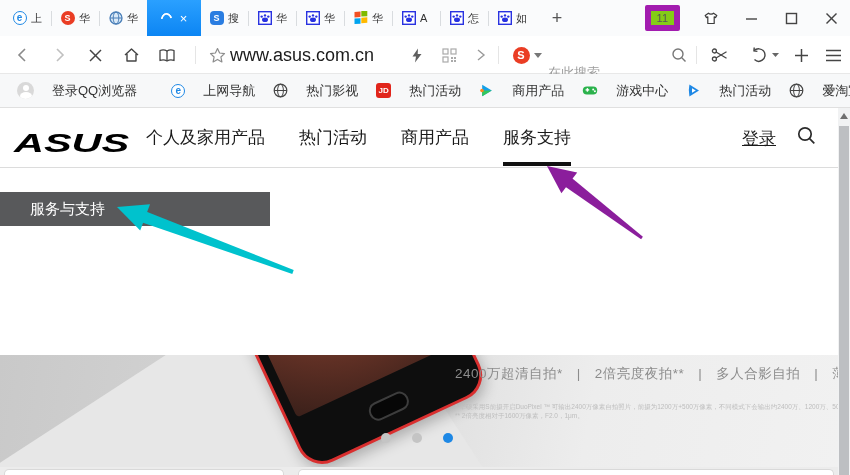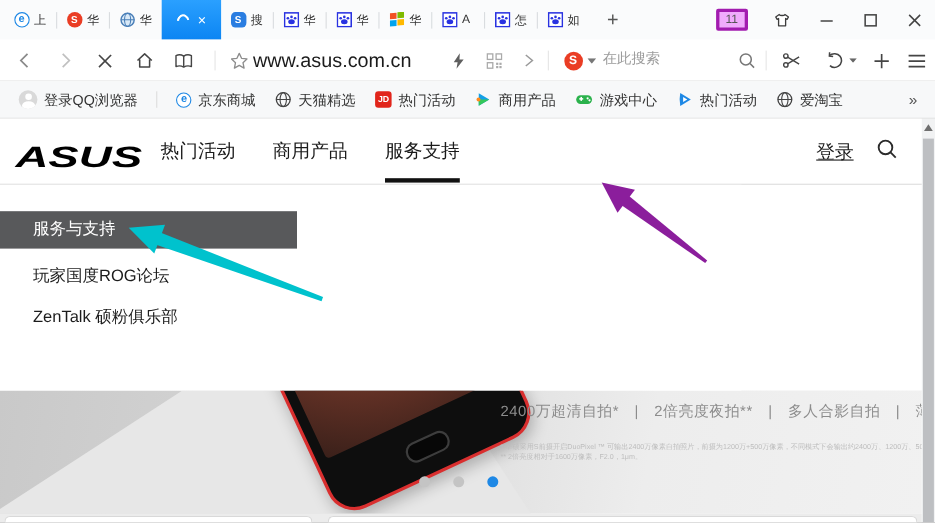--- a/index.html
+++ b/index.html
@@ -21,39 +21,39 @@
   .ico-e { width:14px; height:14px; border-radius:50%; border:1.5px solid #1e88e5; color:#1e88e5;
            font-weight:bold; font-size:10px; line-height:11px; text-align:center; background:#fff; }
   .ico-sred { width:14px; height:14px; border-radius:50%; background:#ea3d24; color:#fff;
               font-weight:bold; font-size:9px; line-height:14px; text-align:center; }
   .ico-sblue { width:14px; height:14px; border-radius:4px; background:#2a7de1; color:#fff;
                font-weight:bold; font-size:9px; line-height:14px; text-align:center; }
   .newtab { width:26px; height:26px; margin-left:8px; display:flex; align-items:center;
             justify-content:center; color:#555; font-size:18px; }
   .winctl { position:absolute; right:0; top:0; height:36px; display:flex; align-items:center; gap:22px;
             padding-right:10px; }
-  .badge { border:3px solid #a21caf; border-radius:2px; background:#f0abfc; color:#555;
+  .badge { border:6px solid #a21caf; border-radius:2px; background:#84cc16; color:#555;
            font-size:11px; padding:1px 6px; }
   .wbtn { display:flex; align-items:center; justify-content:center; width:18px; height:18px; }
 
   
   .toolbar { position:absolute; left:0; top:36px; width:850px; height:38px; background:#ffffff;
              border-bottom:1px solid #e8e8e8; }
   .tbtn { position:absolute; top:8px; width:22px; height:22px; display:flex; align-items:center; justify-content:center; }
   .vsep { position:absolute; top:10px; width:1px; height:18px; background:#e5e5e5; }
   .urlbox { position:absolute; left:230px; top:7px; width:175px; height:24px; border:0; outline:0;
             font-size:18px; color:#1b1b1b; background:transparent; font-family:inherit; }
-  .searchbox { position:absolute; left:548px; top:4px; width:118px; height:24px; border:0; outline:0;
+  .searchbox { position:absolute; left:548px; top:24px; width:118px; height:24px; border:0; outline:0;
                font-size:13px; color:#444; background:transparent; font-family:inherit; }
   .searchbox::placeholder { color:#9b9b9b; opacity:1; }
 
   
   .bookmarks { position:absolute; left:0; top:74px; width:850px; height:34px; background:#f7f8f9;
                border-bottom:1px solid #e0e0e0; display:flex; align-items:center; gap:8px; padding-left:12px; }
-  .bmk { display:flex; align-items:center; gap:6px; font-size:13px; color:#333; padding:0 5px; white-space:nowrap; }
+  .bmk { display:flex; align-items:center; gap:18px; font-size:13px; color:#333; padding:0 5px; white-space:nowrap; }
   .avatar { width:17px; height:17px; border-radius:50%; background:#d9d9d9; position:relative; overflow:hidden; }
   .avatar::before { content:''; position:absolute; left:5.5px; top:3px; width:6px; height:6px; border-radius:50%; background:#fff; }
   .avatar::after { content:''; position:absolute; left:2.5px; top:10px; width:12px; height:8px; border-radius:50%; background:#fff; }
   .jd { width:15px; height:15px; border-radius:3px; background:#e1251b; color:#fff; font-weight:bold;
         font-size:8px; line-height:15px; text-align:center; }
   .bsep { width:1px; height:15px; background:#ddd; margin:0 4px; }
   .overflow { position:absolute; right:16px; top:8px; color:#555; font-size:14px; }
 
   
   .page { position:absolute; left:0; top:108px; width:838px; height:367px; background:#fff; }
@@ -366,31 +366,31 @@
   </div>
 
   <div class="bookmarks">
     <span class="bmk">
       <span class="avatar"></span>
       <span>登录QQ浏览器</span>
     </span>
     <i class="bsep"></i>
     <span class="bmk">
       <span class="ico-e">e</span>
-      <span>京东商城</span>
+      <span>上网导航</span>
     </span>
     <span class="bmk">
       <span>
           <svg class="i" width="15" height="15" viewBox="0 0 15 15">
             <circle cx="7.5" cy="7.5" r="6.3" fill="none" stroke="#444" stroke-width="1.2"></circle>
             <ellipse cx="7.5" cy="7.5" rx="2.9" ry="6.3" fill="none" stroke="#444" stroke-width="1"></ellipse>
             <line x1="1.2" y1="7.5" x2="13.8" y2="7.5" stroke="#444" stroke-width="1"></line>
           </svg>
         </span>
-      <span>天猫精选</span>
+      <span>热门影视</span>
     </span>
     <span class="bmk">
       <span class="jd">JD</span>
       <span>热门活动</span>
     </span>
     <span class="bmk">
       <span>
           <svg class="i" width="15" height="15" viewBox="0 0 15 15">
             <path d="M3.2 1.8 L12.8 7.5 L3.2 13.2 Z" fill="#14a0e6"></path>
             <path d="M3.2 7.5 L12.8 7.5 L3.2 13.2 Z" fill="#35c75a"></path>
@@ -459,37 +459,36 @@
     </div>
 
     <div class="cards">
       <div class="card card1"></div>
       <div class="card card2"></div>
     </div>
 
     <div class="siteheader">
       <div class="logo">ASUS</div>
       <div class="nav">
+        <a href="#">个人及家用产品</a>
         <a href="#">热门活动</a>
         <a href="#">商用产品</a>
         <a href="#" class="active">服务支持</a>
       </div>
       <a href="#" class="hlogin">登录</a>
       <span class="hsearch">
         <svg class="i" width="19" height="19" viewBox="0 0 19 19">
             <circle cx="8" cy="8" r="6.2" fill="none" stroke="#2b2b2b" stroke-width="1.7"></circle>
             <line x1="12.6" y1="12.6" x2="17.3" y2="17.3" stroke="#2b2b2b" stroke-width="1.7"></line>
           </svg>
       </span>
     </div>
 
     <div class="dropdown">
       <div class="dd-item hl">服务与支持</div>
-      <div class="dd-item dd-1">玩家国度ROG论坛</div>
-      <div class="dd-item dd-2">ZenTalk 硕粉俱乐部</div>
     </div>
   </div>
 
   <div class="scrollbar">
     <span class="sb-up"></span>
     <span class="sb-thumb"></span>
   </div>
 
   <svg class="arrows" viewBox="0 0 850 475">
 

